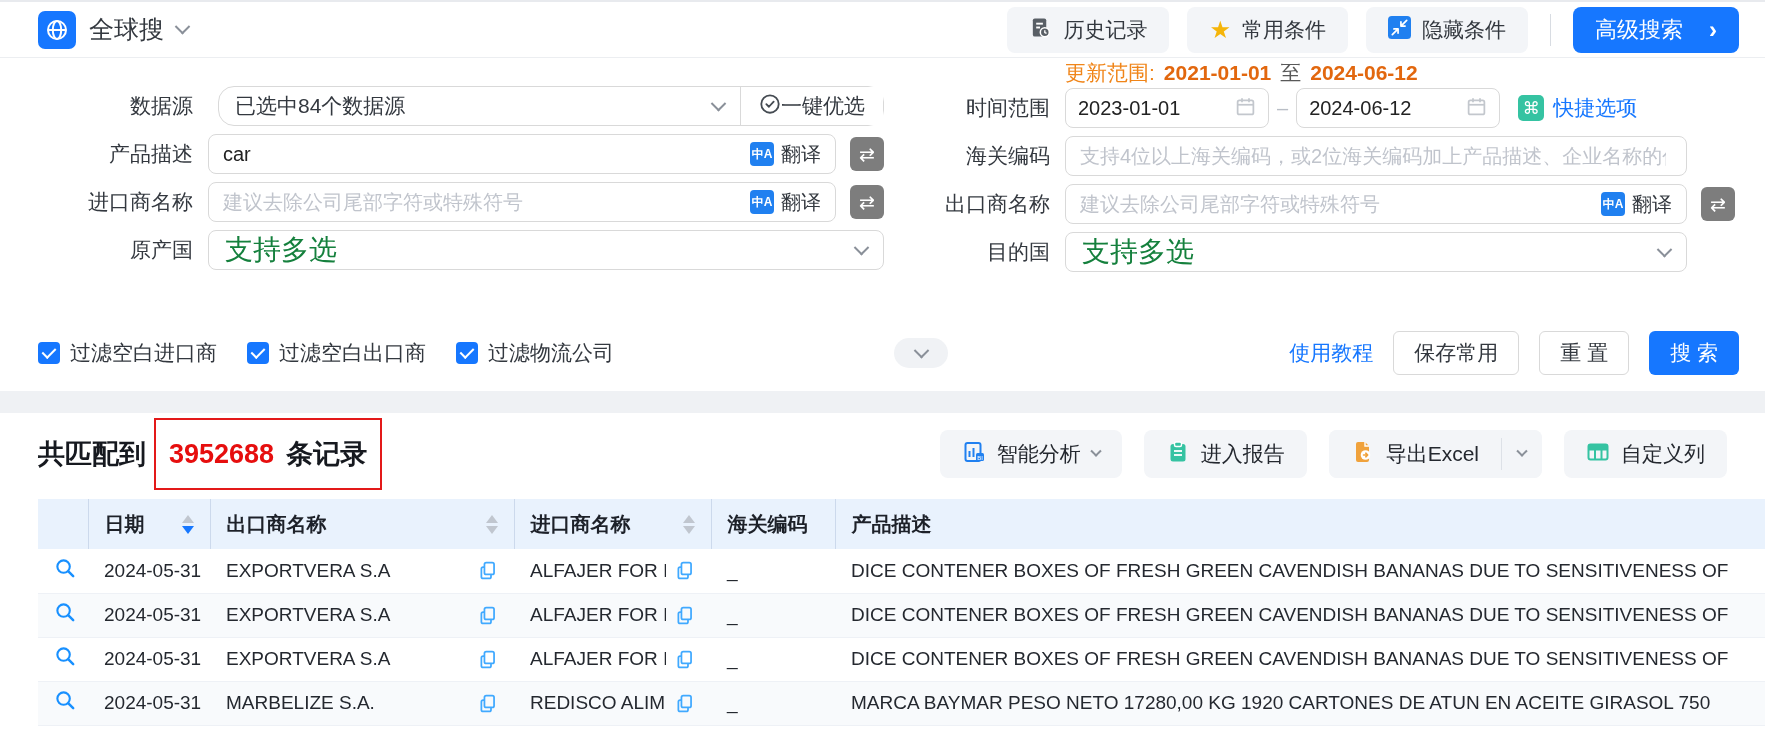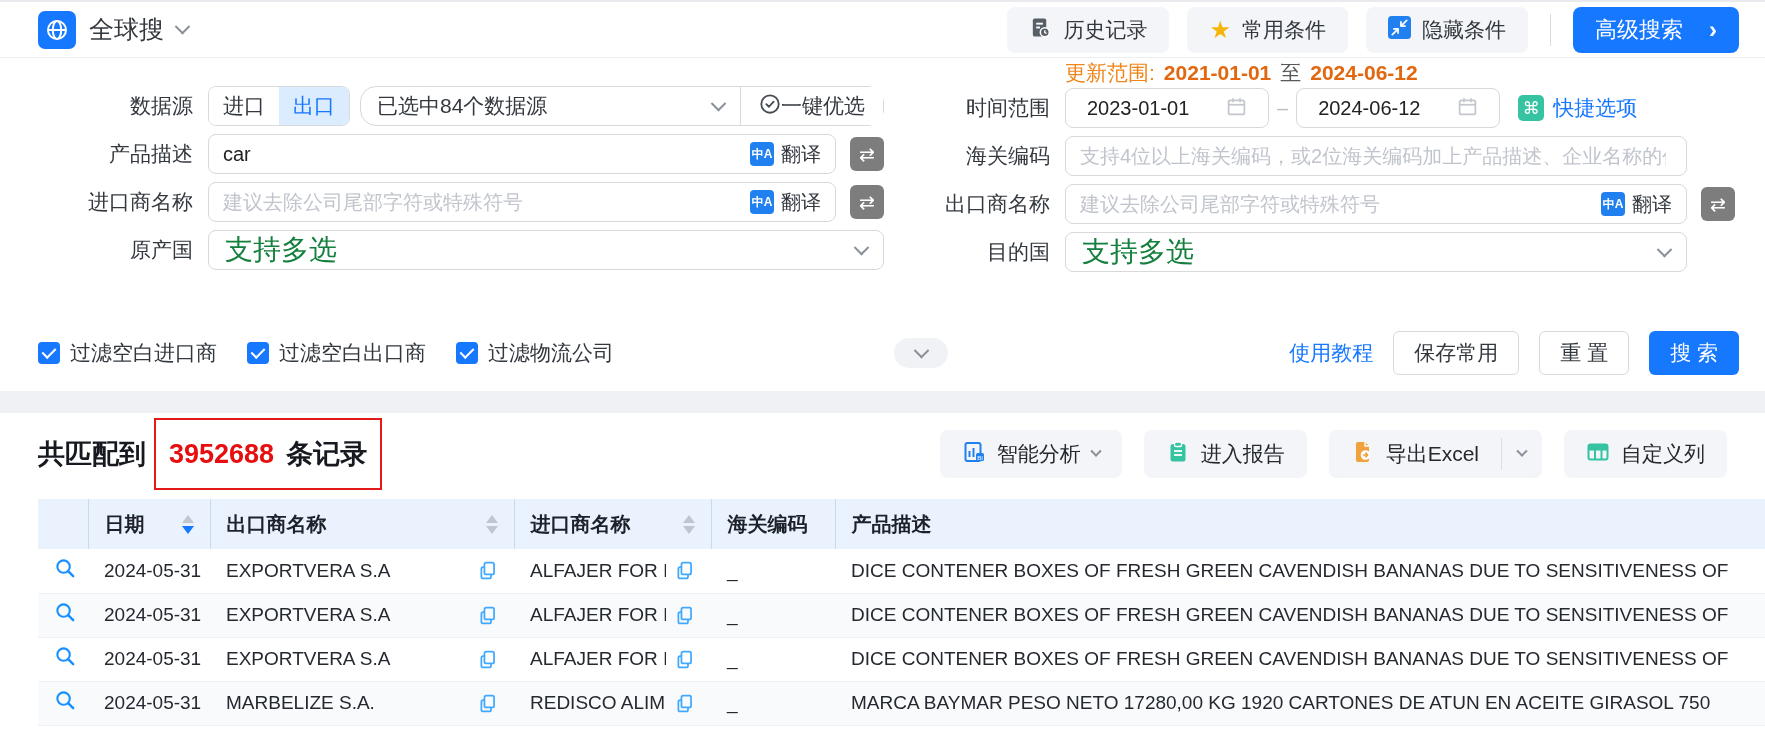--- a/index.html
+++ b/index.html
@@ -45,21 +45,21 @@
   .inputbox{display:flex;align-items:center;border:1px solid #d9d9d9;border-radius:8px;height:40px;background:#fff;flex:1;padding:0 6px 0 0}
   .inputbox input{flex:1;border:none;outline:none;font-size:20px;color:#222;padding:0 14px;font-family:inherit;background:transparent;min-width:0}
   .inputbox input::placeholder{color:#c0c4cc}
   .trans-btn{display:flex;align-items:center;gap:7px;border:none;background:transparent;font-size:20px;color:#33383f;padding:0 8px;cursor:pointer;white-space:nowrap}
   .trans-ico{display:inline-flex;align-items:center;justify-content:center;width:24px;height:24px;border-radius:4px;background:#2080f0;color:#fff;font-size:12px;font-weight:bold;letter-spacing:0}
   .sq-icon{display:inline-flex;align-items:center;justify-content:center;width:34px;height:34px;border-radius:6px;background:#7d7d7d;color:#fff;font-size:19px;margin-left:14px;cursor:pointer;flex:0 0 auto}
 
   .selectbox{display:flex;align-items:center;justify-content:space-between;border:1px solid #d9d9d9;border-radius:8px;height:40px;background:#fff;flex:1;padding:0 16px;cursor:pointer}
   .ph{color:#15803d;font-size:28px}
 
-  .datebox{display:flex;align-items:center;justify-content:space-between;border:1px solid #d9d9d9;border-radius:8px;height:40px;width:204px;padding:0 21px;background:#fff}
+  .datebox{display:flex;align-items:center;justify-content:space-between;border:1px solid #d9d9d9;border-radius:8px;height:40px;width:204px;padding:0 12px;background:#fff}
   .datebox input{border:none;outline:none;width:130px;font-size:20px;color:#222;font-family:inherit}
   .dsep{color:#b9bec6;margin:0 8px;font-size:20px}
   .cmd-ico{display:inline-flex;align-items:center;justify-content:center;width:26px;height:26px;border-radius:5px;background:#35c3a2;color:#fff;font-size:17px;margin:0 9px 0 18px}
   .link{color:#1677ff;font-size:21px;text-decoration:none;white-space:nowrap;cursor:pointer}
 
   .form-footer{position:absolute;left:38px;right:26px;top:272px;height:46px;display:flex;align-items:center}
   .cb-item{display:flex;align-items:center;gap:10px;margin-right:30px;cursor:pointer}
   .cb-box{width:22px;height:22px;border-radius:4px;background:#1677ff;position:relative;flex:0 0 auto}
   .cb-box::after{content:"";position:absolute;left:7px;top:3px;width:6px;height:11px;border-right:2.5px solid #fff;border-bottom:2.5px solid #fff;transform:rotate(45deg)}
   .cb-label{font-size:21px;color:#33383f}
@@ -145,24 +145,20 @@
     </button>
   </div>
 </div>
 
 <div class="form-section">
 
   <div class="fcol-left">
 
     <div class="frow">
       <span class="flabel">数据源</span>
-      <div class="seg">
-        <span class="seg-item">进口</span>
-        <span class="seg-item active">出口</span>
-      </div>
       <div class="group">
         <div class="ds-select">
           <span>已选中84个数据源</span>
           <span class="chev"></span>
         </div>
         <button class="opt-btn">
           <span>
             <svg width="22" height="22" viewBox="0 0 24 24">
                 <circle cx="12" cy="12" r="9.5" fill="none" stroke="#454b52" stroke-width="2"></circle>
                 <path d="M8 12.2 l2.8 2.8 L16 9.4" fill="none" stroke="#454b52" stroke-width="2" stroke-linecap="round" stroke-linejoin="round"></path>

